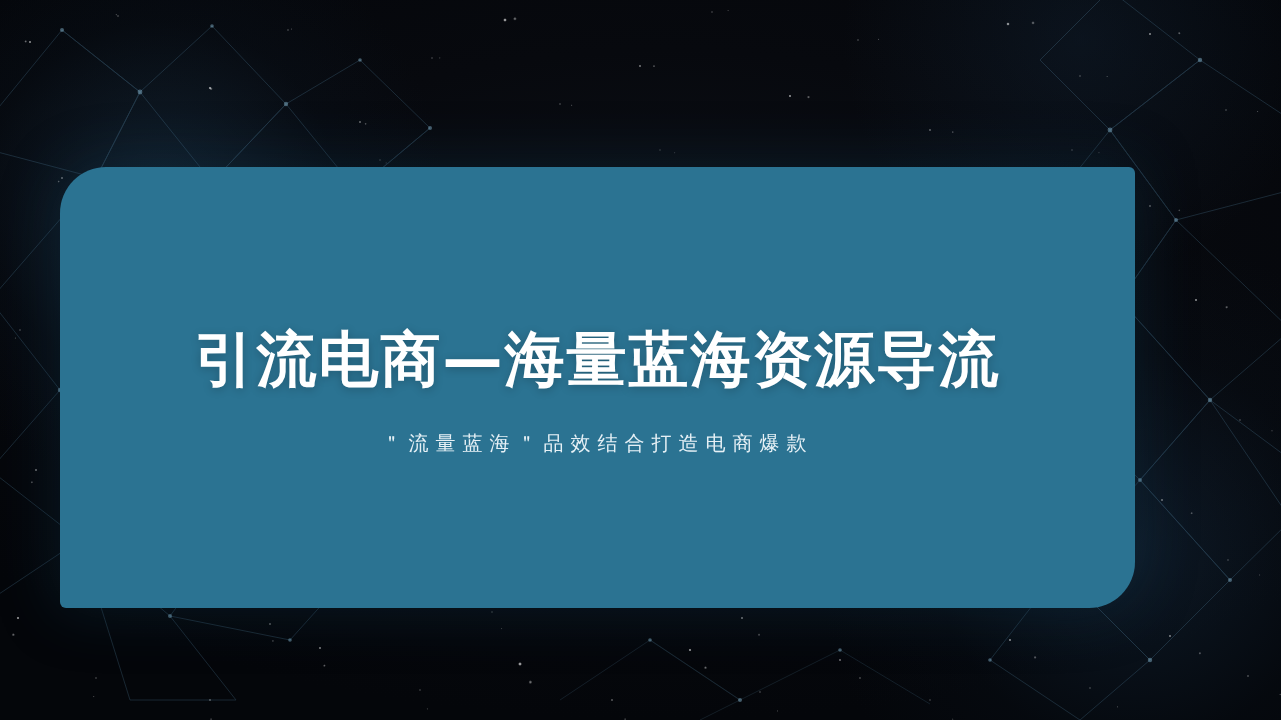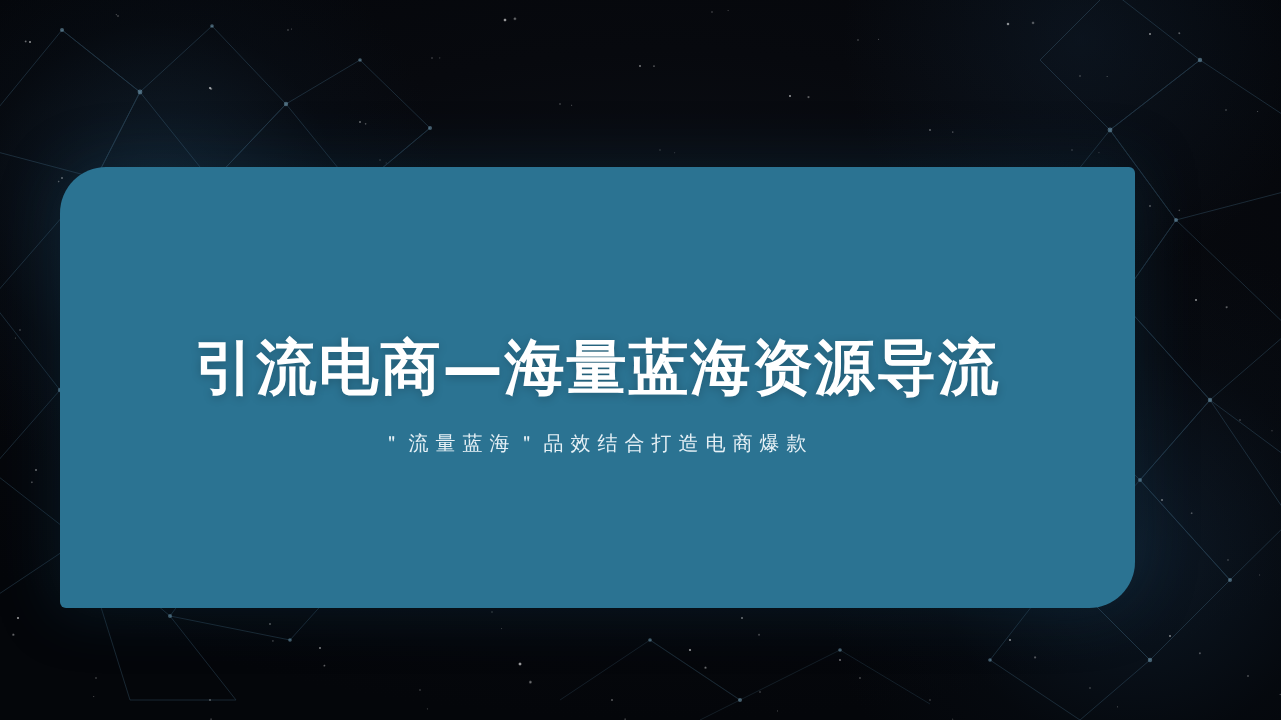--- a/index.html
+++ b/index.html
@@ -149,21 +149,21 @@
     text-shadow: 0 2px 10px rgba(0,0,0,0.22);
     margin: 0 0 22px 0;
   }
   .subtitle {
     color: #eef6fa;
     font-family: "DejaVu Sans", "Liberation Sans", sans-serif;
     font-size: 20px;
     font-weight: normal;
     letter-spacing: 7px;
     white-space: nowrap;
-    margin: 8px;
+    margin: 16px;
     opacity: 0.96;
   }
 </style>
 </head>
 <body>
 
 <div class="slide">
 
   <div class="bg-base"></div>
   <div class="bg-glow-topright"></div>

